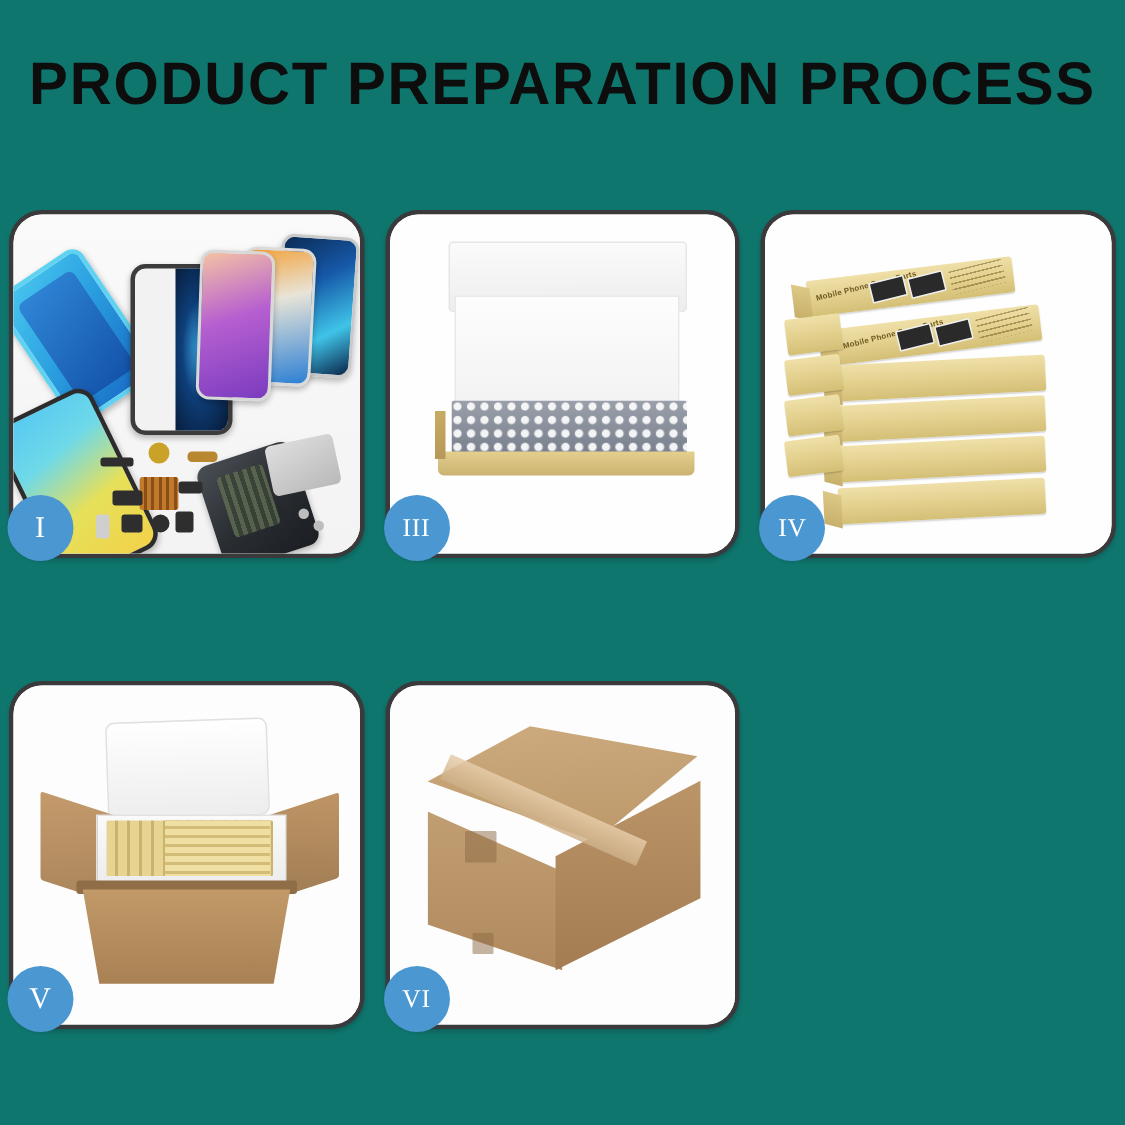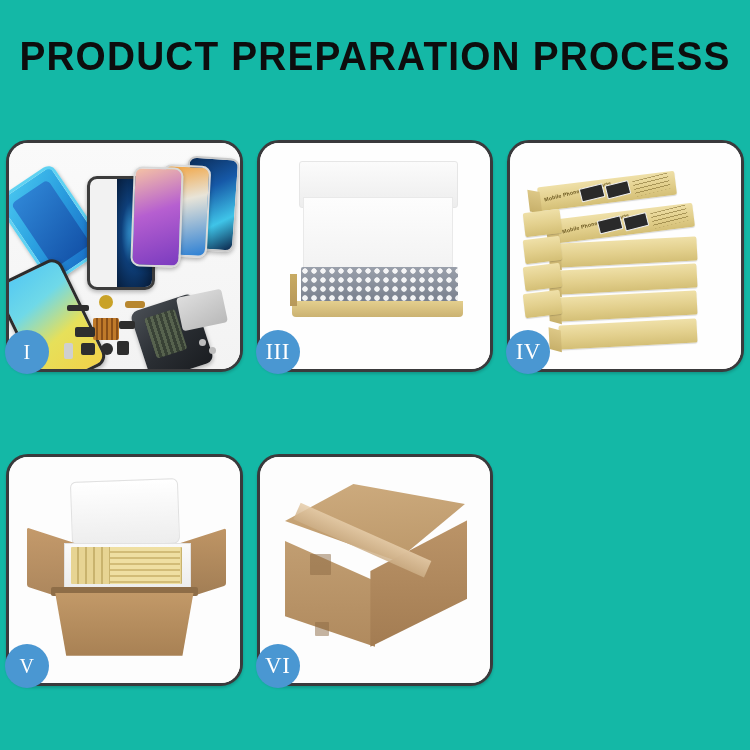--- a/index.html
+++ b/index.html
@@ -11,21 +11,21 @@
     width: 750px;
     height: 750px;
     font-family: "Liberation Sans", sans-serif;
     overflow: hidden;
     position: relative;
   }
 
   .page {
     position: absolute;
     inset: 0;
-    background: #14b8a6;
+    background: #0f766e;
   }
 
   
   .header {
     position: absolute;
     top: 0; left: 0; right: 0;
     height: 130px;
     text-align: center;
   }
   .title {
@@ -92,21 +92,21 @@
     border-radius: 50%;
     background: #4a97d2;
     color: #ffffff;
     font-family: "Liberation Serif", serif;
     font-size: 20px;
     line-height: 44px;
     text-align: center;
     letter-spacing: 0.5px;
     z-index: 6;
   }
-  .badge.sm { font-size: 23px; }
+  .badge.sm { font-size: 17px; }
 
   
   .p1 { background: linear-gradient(180deg,#fafafa 0%, #f3f3f3 100%); }
   .ph {
     position: absolute;
     border-radius: 9px;
     box-shadow: 0 2px 4px rgba(0,0,0,0.28);
   }
   .ph-a { 
     width: 62px; height: 96px;

